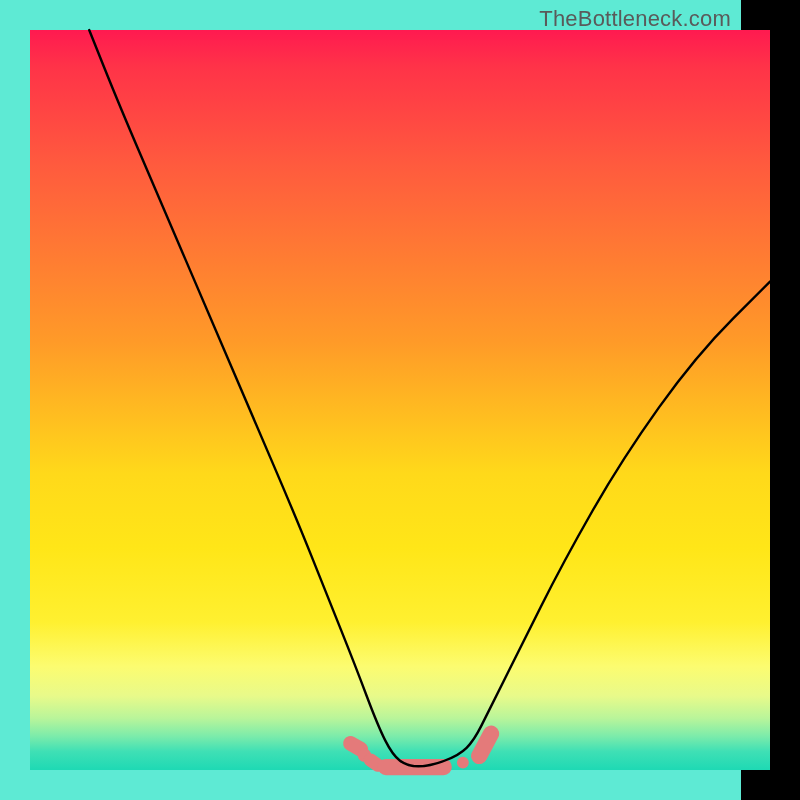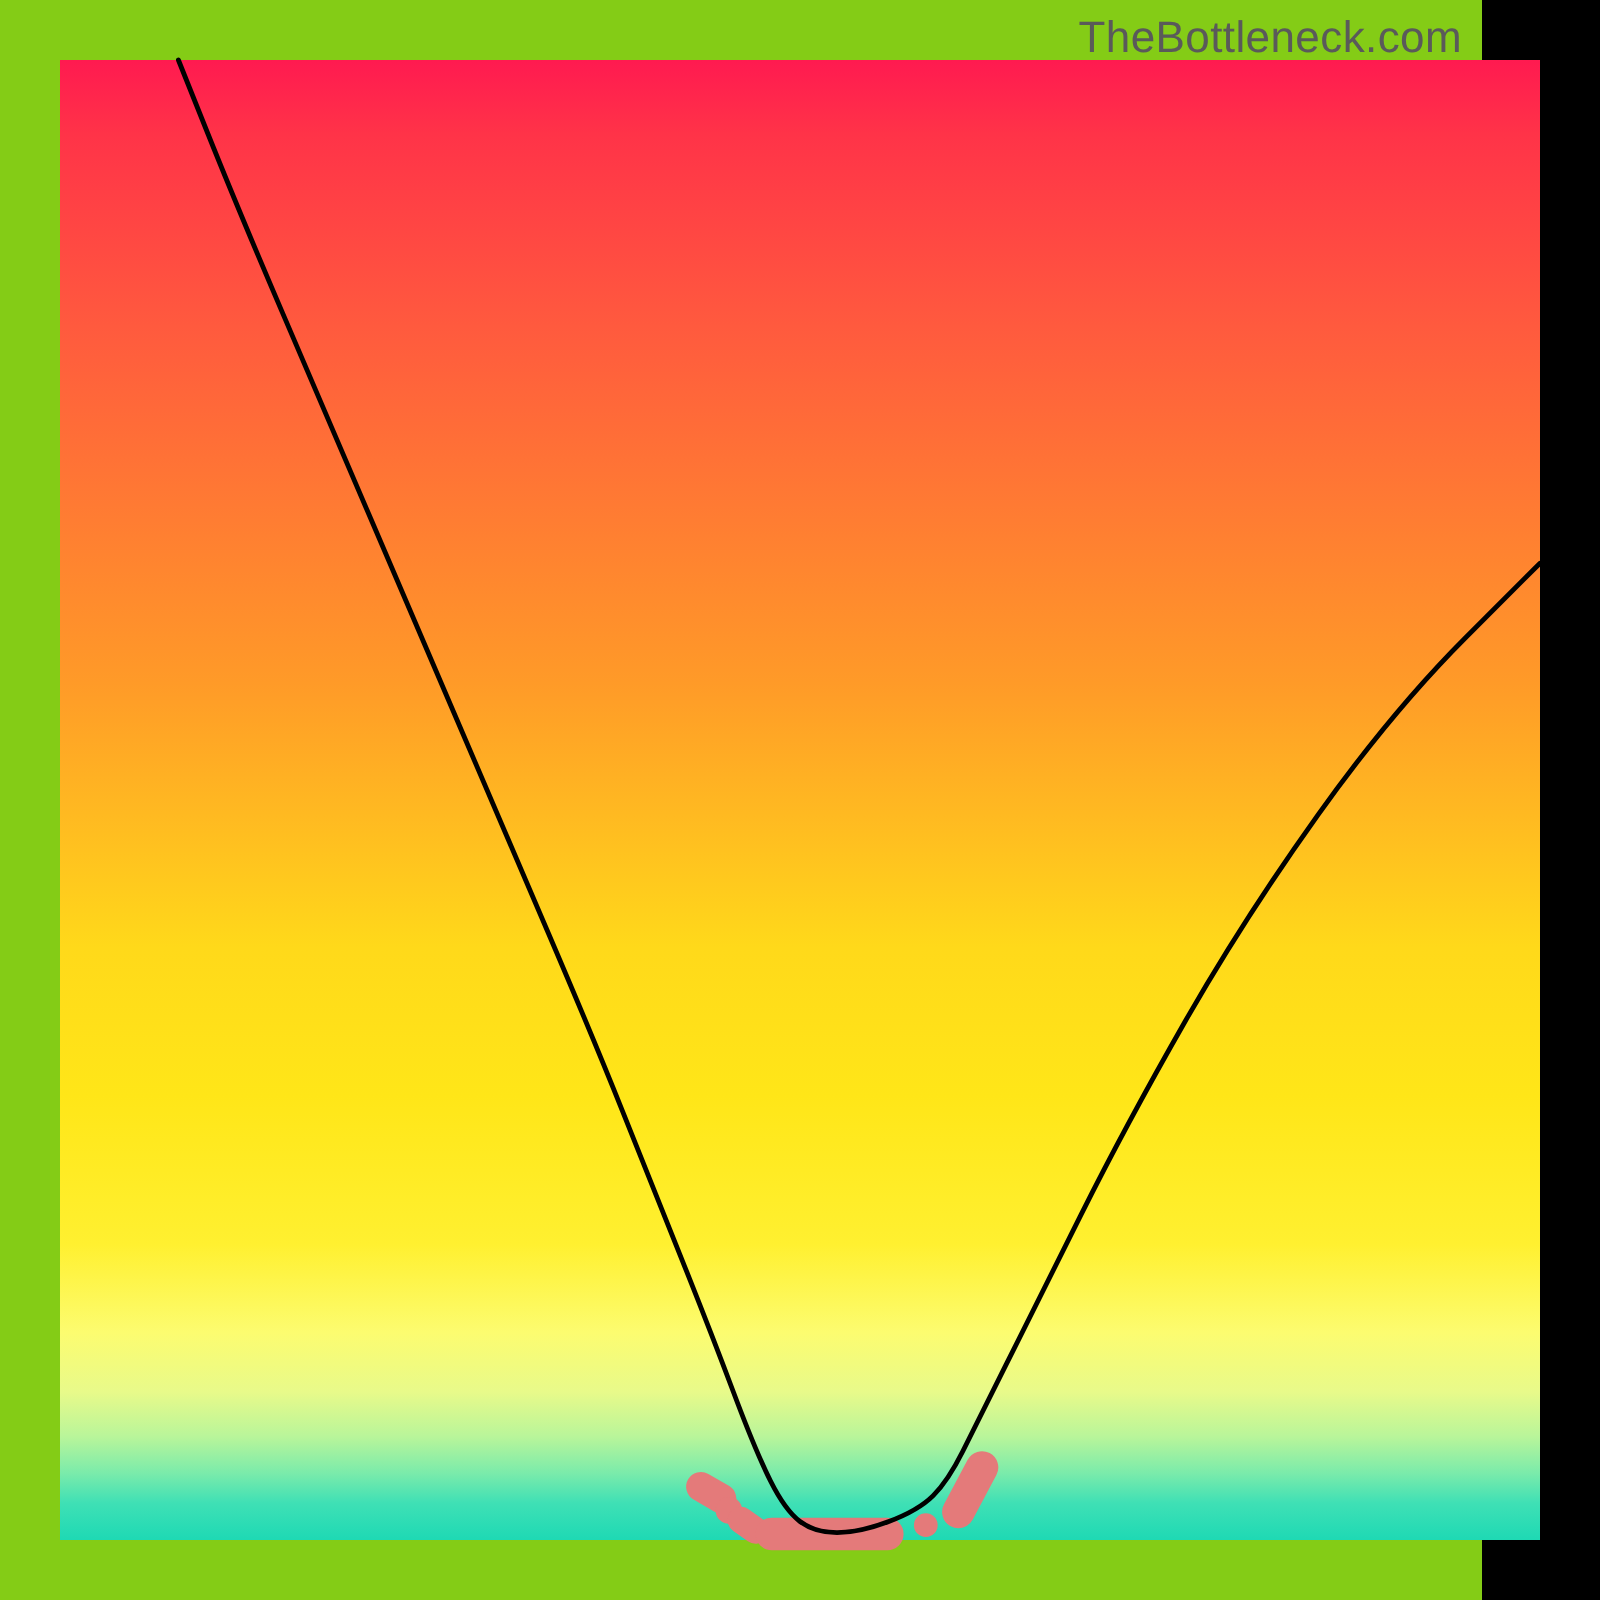--- a/index.html
+++ b/index.html
@@ -8,21 +8,21 @@
     width: 800px;
     height: 800px;
     background: #000;
     overflow: hidden;
     font-family: Arial, Helvetica, sans-serif;
   }
   .frame {
     position: relative;
     width: 741px;
     height: 800px;
-    background: #84cc16;
+    background: #5eead4;
   }
   .plot {
     position: absolute;
     left: 30px;
     top: 30px;
     width: 740px;
     height: 740px;
     
     background: linear-gradient(
       to bottom,

